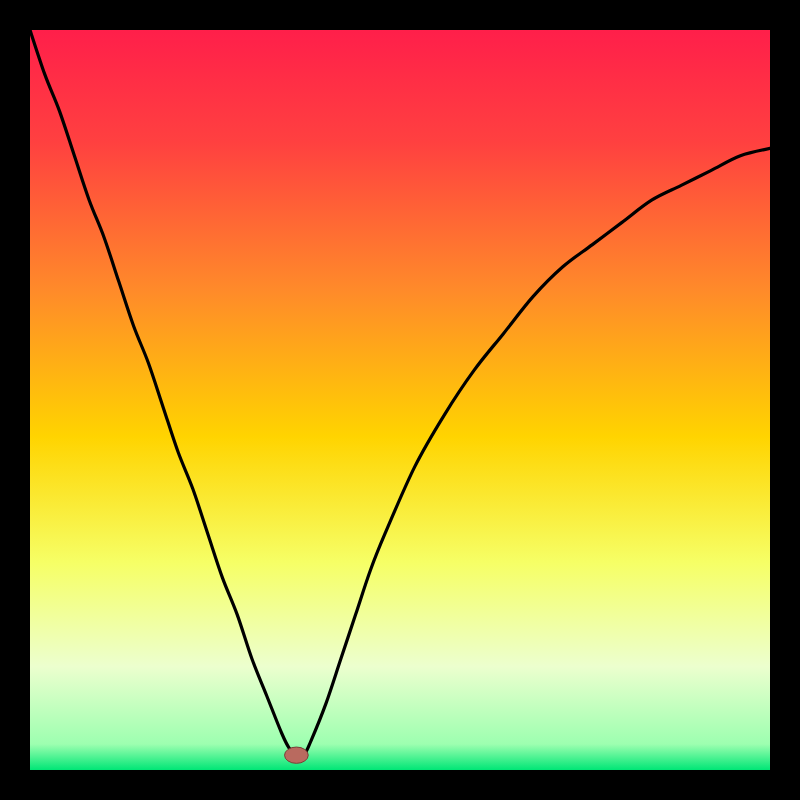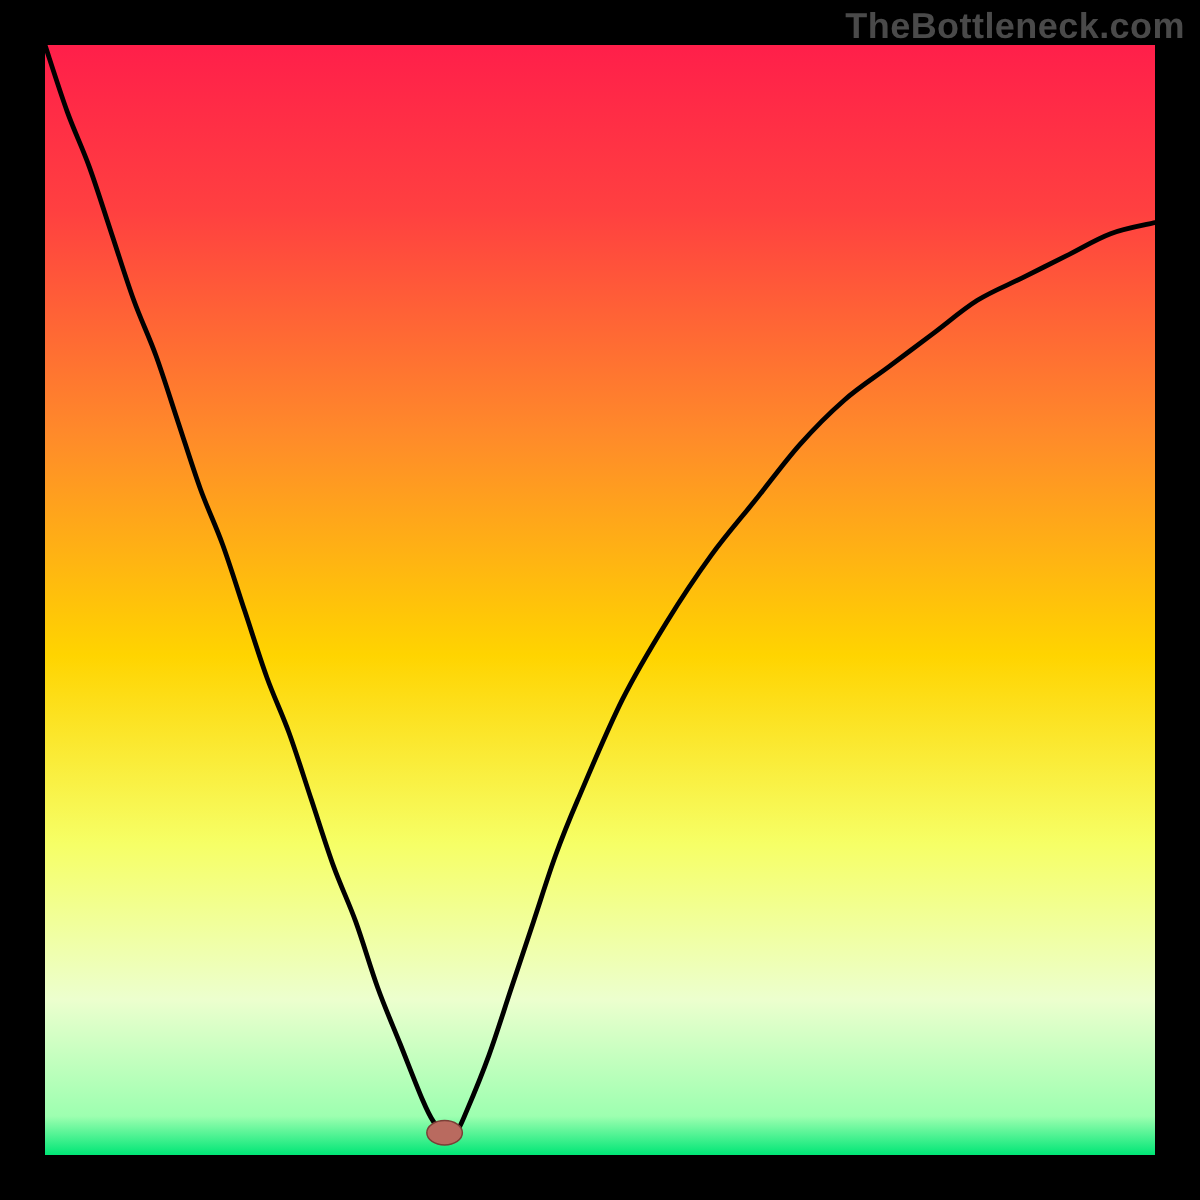--- a/index.html
+++ b/index.html
@@ -35,21 +35,20 @@
     color: #4a4a4a;
     z-index: 10;
     user-select: none;
   }
   svg { display: block; }
 </style>
 </head>
 <body>
 
 <div class="outer">
-  <div class="watermark">TheBottleneck.com</div>
   <div class="plot">
     <svg id="chart-svg" width="740" height="740" viewBox="0 0 740 740">
       <defs>
         <linearGradient id="bg-grad" x1="0" y1="0" x2="0" y2="1">
             <stop offset="0.00%" stop-color="#ff1f4a"></stop>
             <stop offset="15.00%" stop-color="#ff4040"></stop>
             <stop offset="35.00%" stop-color="#ff8a2a"></stop>
             <stop offset="55.00%" stop-color="#ffd400"></stop>
             <stop offset="72.00%" stop-color="#f6ff66"></stop>
             <stop offset="86.00%" stop-color="#ecffce"></stop>

